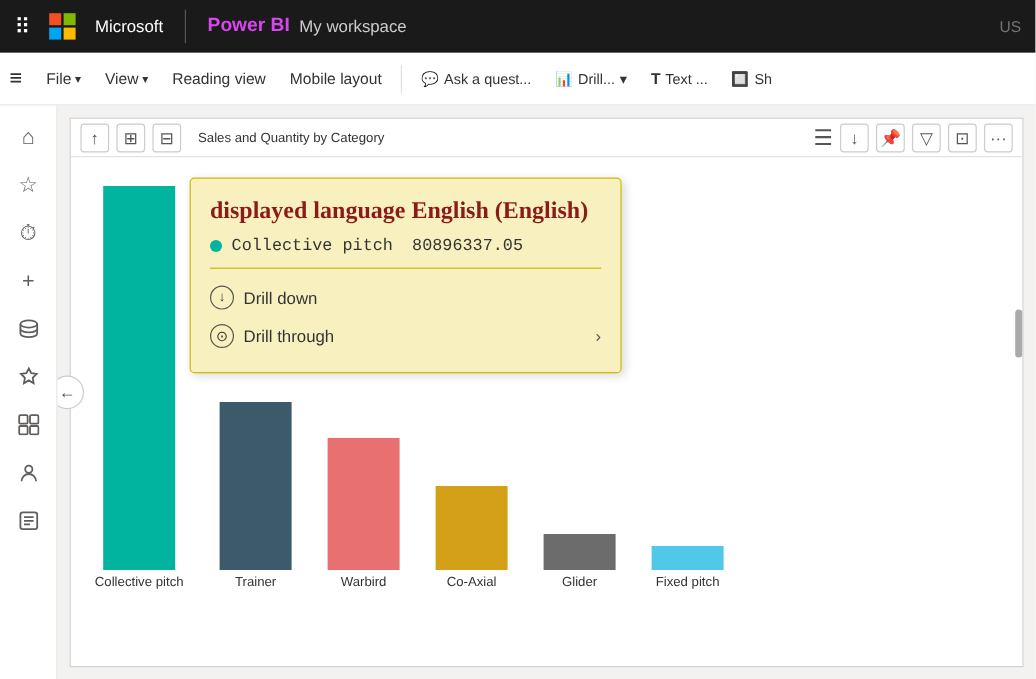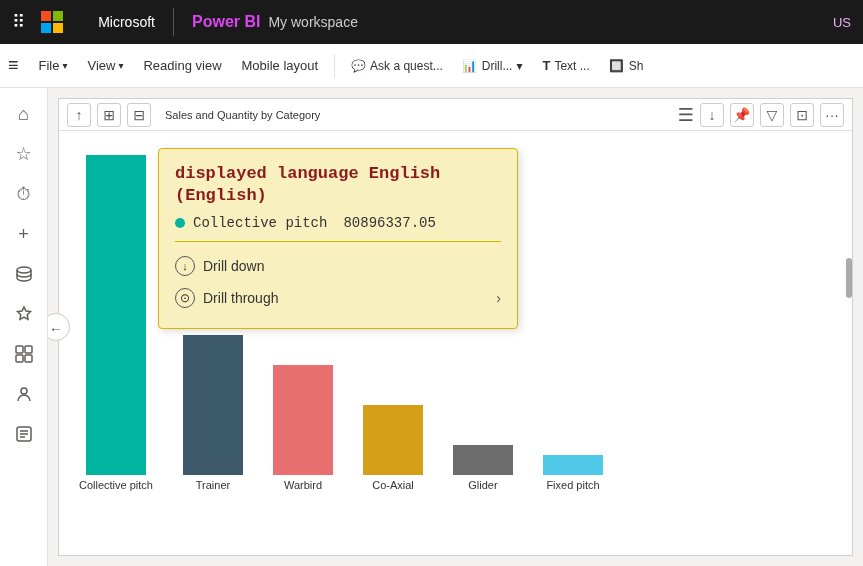--- a/index.html
+++ b/index.html
@@ -13,21 +13,21 @@
       align-items: center;
       padding: 0 12px;
       gap: 8px;
     }
     .top-bar-grid-icon { color: #fff; font-size: 18px; margin-right: 8px; }
     .ms-logo { display: flex; gap: 2px; margin-right: 8px; }
     .ms-logo-sq { width: 10px; height: 10px; }
     .top-bar-divider { width: 1px; height: 28px; background: #555; margin: 0 10px; }
     .top-bar-title { color: #d946ef; font-weight: 700; font-size: 16px; }
     .top-bar-workspace { color: #ccc; font-size: 14px; }
-    .top-bar-user { color: #f0abfc; font-size: 13px; margin-left: auto; text-align: right; }
+    .top-bar-user { color: #737373; font-size: 13px; margin-left: auto; text-align: right; }
 
     
     .ribbon {
       background: #fff;
       height: 44px;
       display: flex;
       align-items: center;
       padding: 0 8px;
       border-bottom: 1px solid #e1e1e1;
       gap: 4px;
@@ -197,22 +197,22 @@
       left: 110px;
       width: 360px;
       background: #f9f0c0;
       border: 1px solid #d4b800;
       border-radius: 4px;
       padding: 14px 16px;
       z-index: 100;
       box-shadow: 2px 2px 8px rgba(0,0,0,0.15);
     }
     .tooltip-header {
-      font-family: Liberation Mono, monospace;
-      font-size: 17px;
+      font-family: Liberation Serif, serif;
+      font-size: 20px;
       font-weight: bold;
       color: #8b1a1a;
       margin-bottom: 8px;
       line-height: 1.3;
     }
     .tooltip-data-row {
       display: flex;
       align-items: center;
       gap: 8px;
       margin-bottom: 10px;
@@ -274,21 +274,21 @@
 <div class="top-bar">
   <span class="top-bar-grid-icon">⠿</span>
   <div class="ms-logo">
     <div style="display:grid;grid-template-columns:1fr 1fr;gap:2px;">
       <div class="ms-logo-sq" style="background:#f25022;"></div>
       <div class="ms-logo-sq" style="background:#7fba00;"></div>
       <div class="ms-logo-sq" style="background:#00a4ef;"></div>
       <div class="ms-logo-sq" style="background:#ffb900;"></div>
     </div>
   </div>
-  <span style="color:#fff;font-size:14px;font-weight:400;margin-left:19px;">Microsoft</span>
+  <span style="color:#fff;font-size:14px;font-weight:400;">Microsoft</span>
   <div class="top-bar-divider"></div>
   <span class="top-bar-title">Power BI</span>
   <span class="top-bar-workspace">My workspace</span>
   <span class="top-bar-user">US</span>
 </div>
 
 <div class="ribbon">
   <span class="ribbon-hamburger">≡</span>
 
   <div class="ribbon-item">

